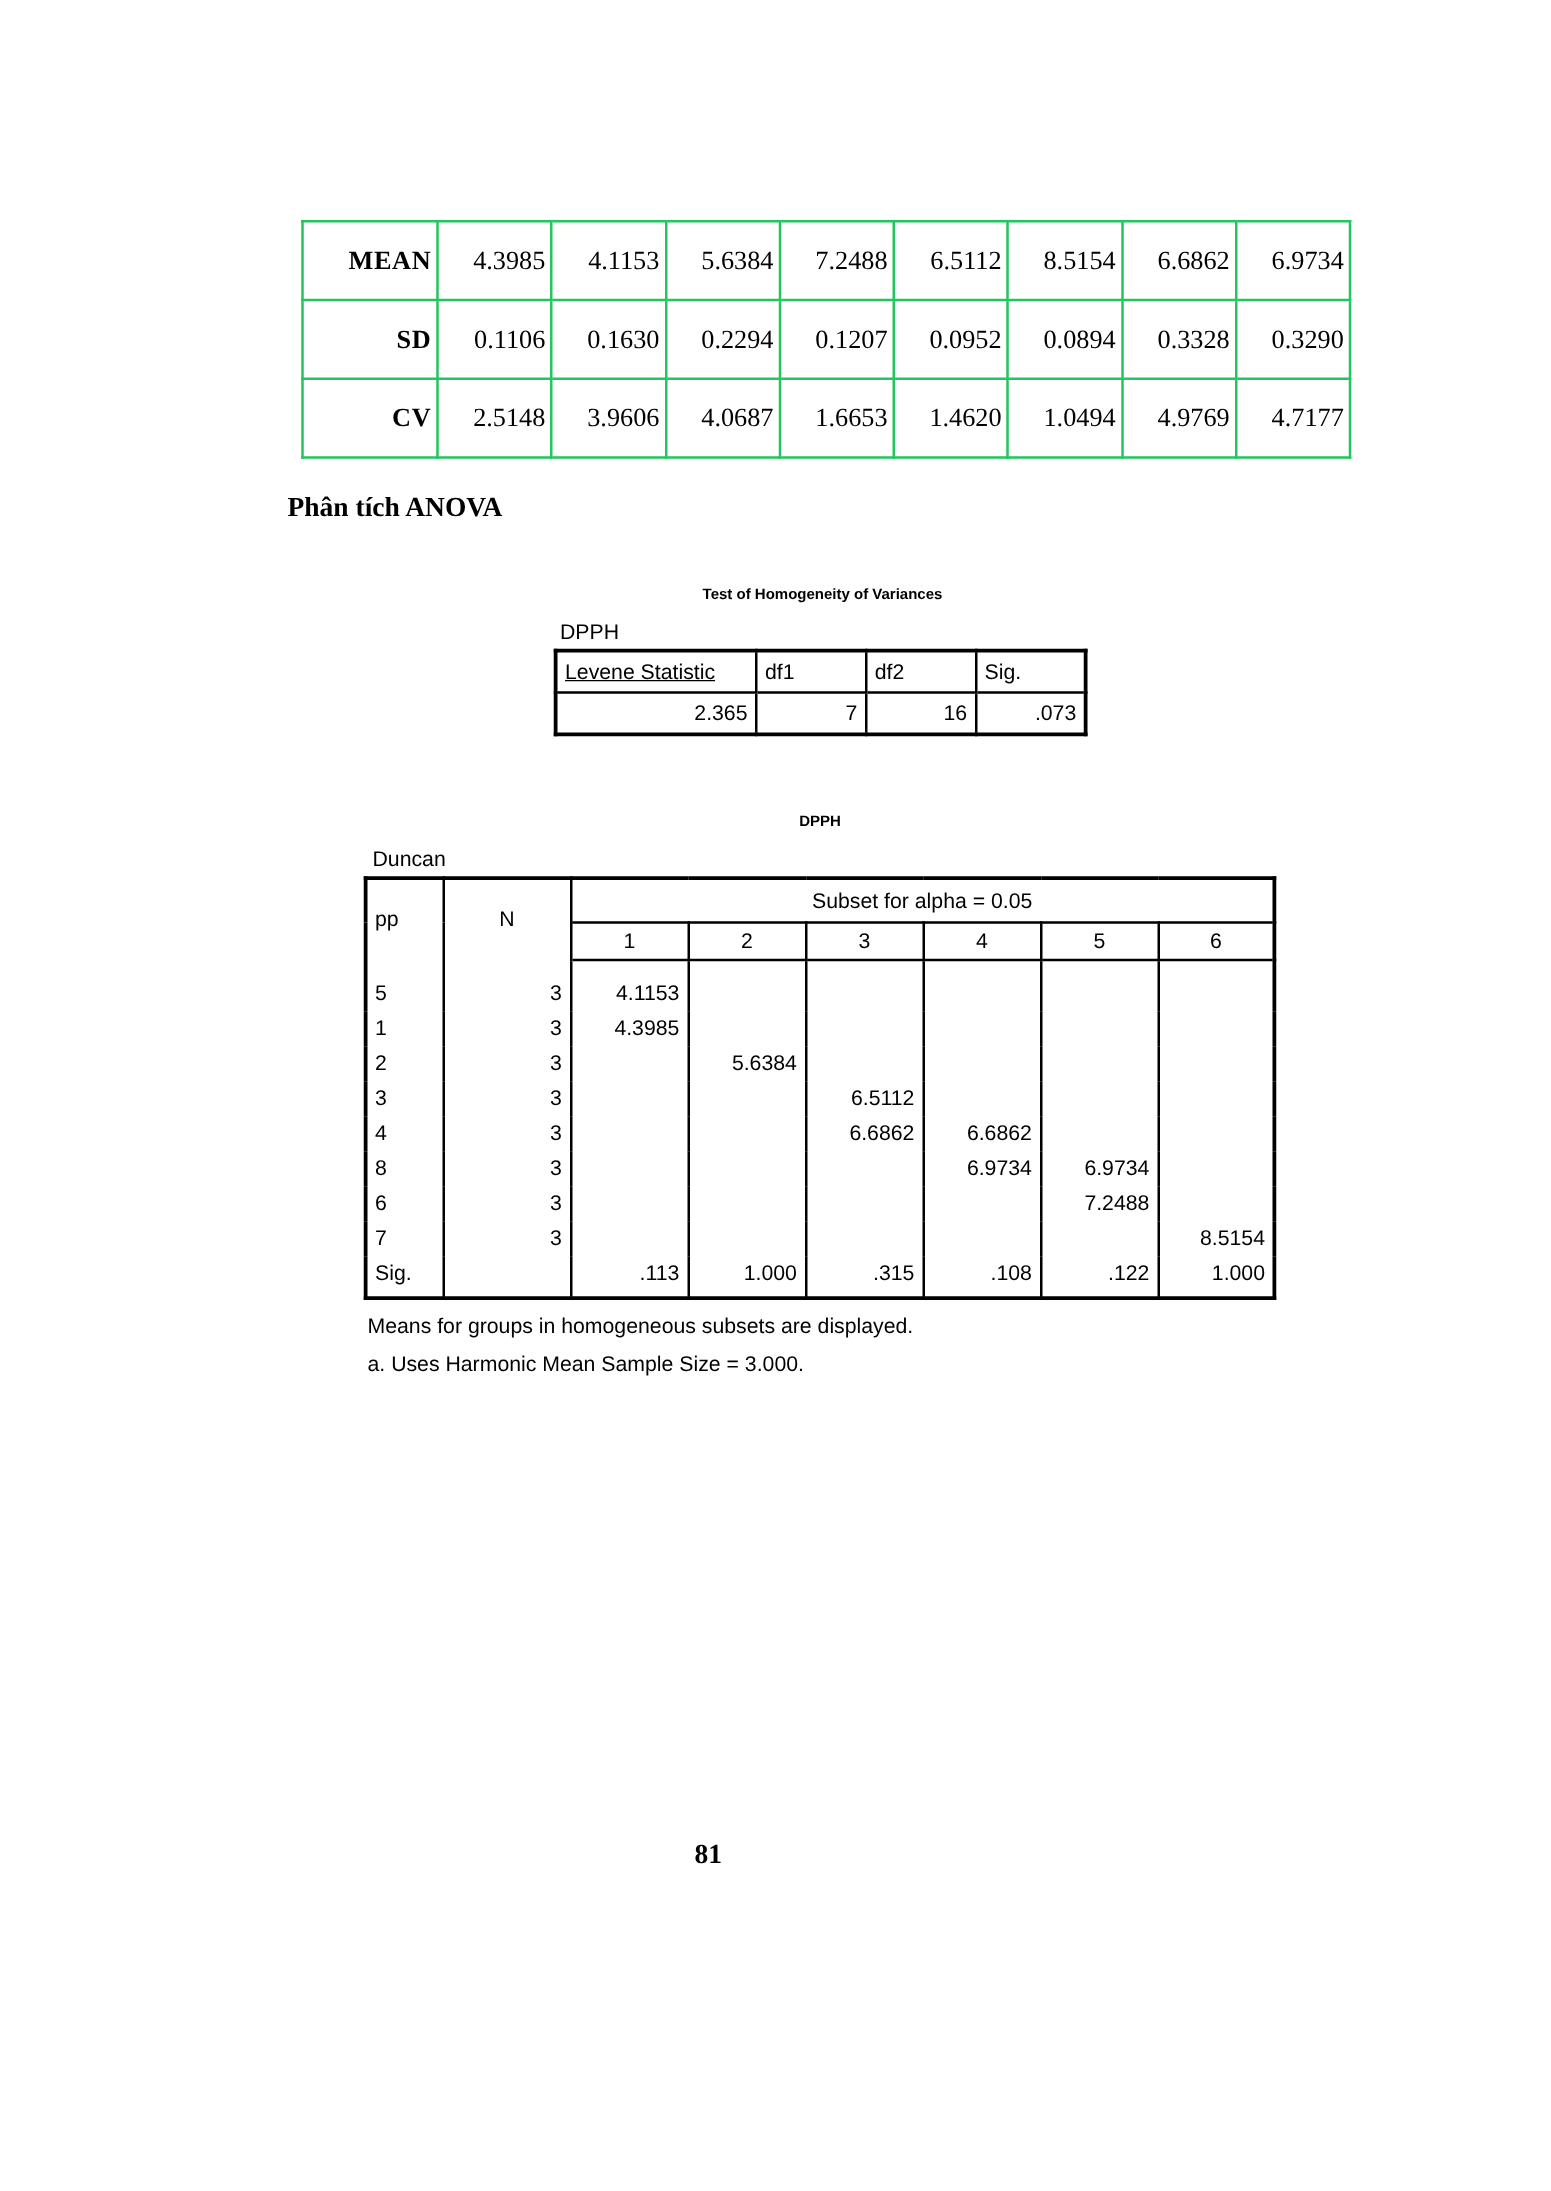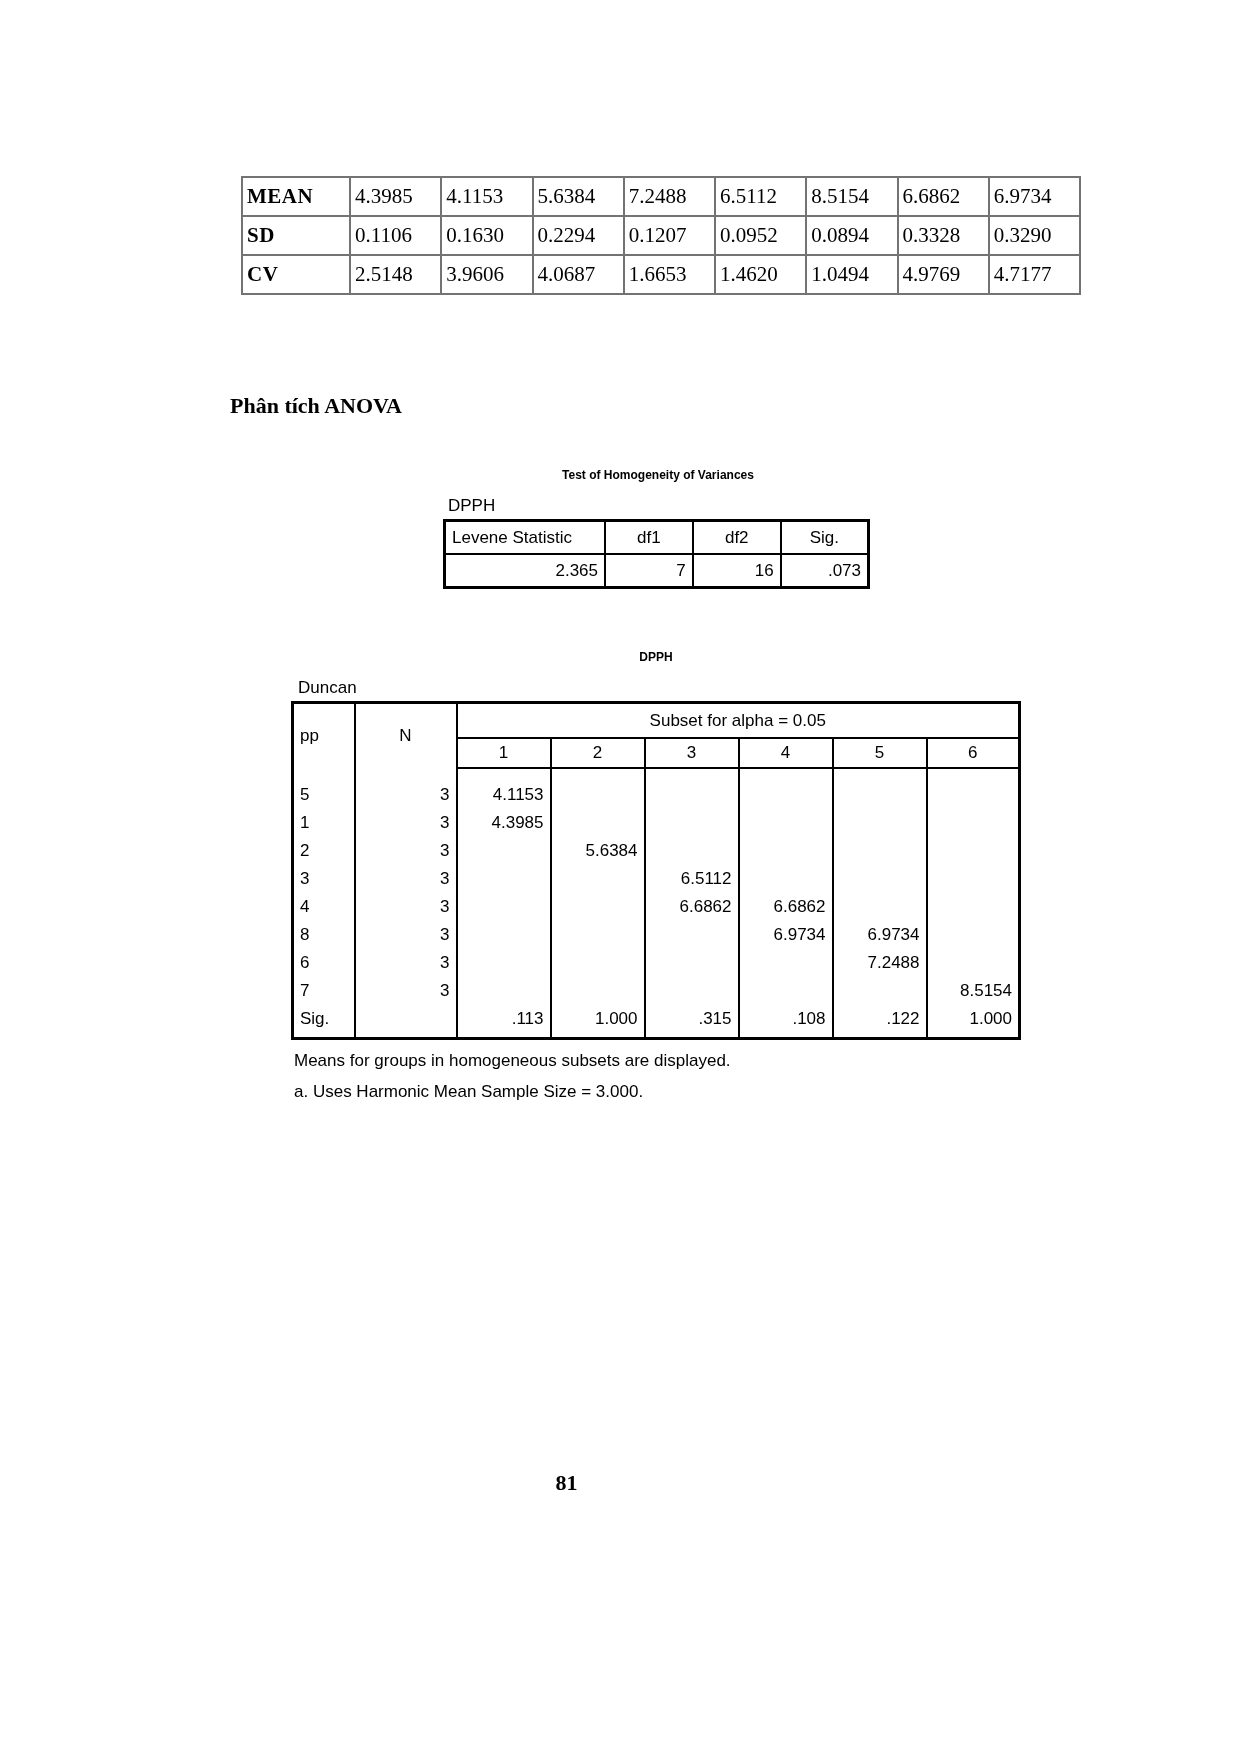--- a/index.html
+++ b/index.html
@@ -24,25 +24,25 @@
     width: 840px;
   }
   table.stats {
     border-collapse: collapse;
     width: 840px;
     font-family: "Liberation Serif", serif;
     font-size: 21px;
     table-layout: fixed;
   }
   table.stats td {
-    border: 2px solid #737373;
+    border: 2px solid #22c55e;
     height: 37px;
-    text-align: left;
+    text-align: right;
     vertical-align: middle;
-    padding: 0 4px;
+    padding: 12px 4px;
     white-space: nowrap;
   }
   table.stats td.rowhead {
     font-weight: bold;
     width: 98px;
     letter-spacing: 0.5px;
   }
 
   
   #anova-heading {
@@ -98,22 +98,22 @@
   #homog-table th, #homog-table td {
     border-left: 2px solid #000;
     border-right: 2px solid #000;
     height: 31px;
     padding: 0 6px;
     font-weight: normal;
   }
   #homog-table thead tr { border-bottom: 2px solid #000; }
   #homog-table th:first-child, #homog-table td:first-child { border-left: none; }
   #homog-table th:last-child, #homog-table td:last-child { border-right: none; }
-  #homog-table th.c-lev { text-align: left; width: 146px; }
-  #homog-table th.c-ctr { text-align: center; margin-top: 30px; }
+  #homog-table th.c-lev { text-align: left; width: 146px; text-decoration: underline; }
+  #homog-table th.c-ctr { text-align: left; margin-top: 30px; }
   #homog-table td { text-align: right; margin-left: 27px; }
 
   
   #duncan-block {
     position: absolute;
     left: 291px;
     top: 650px;
     width: 730px;
   }
   #duncan-title { width: 730px; }

